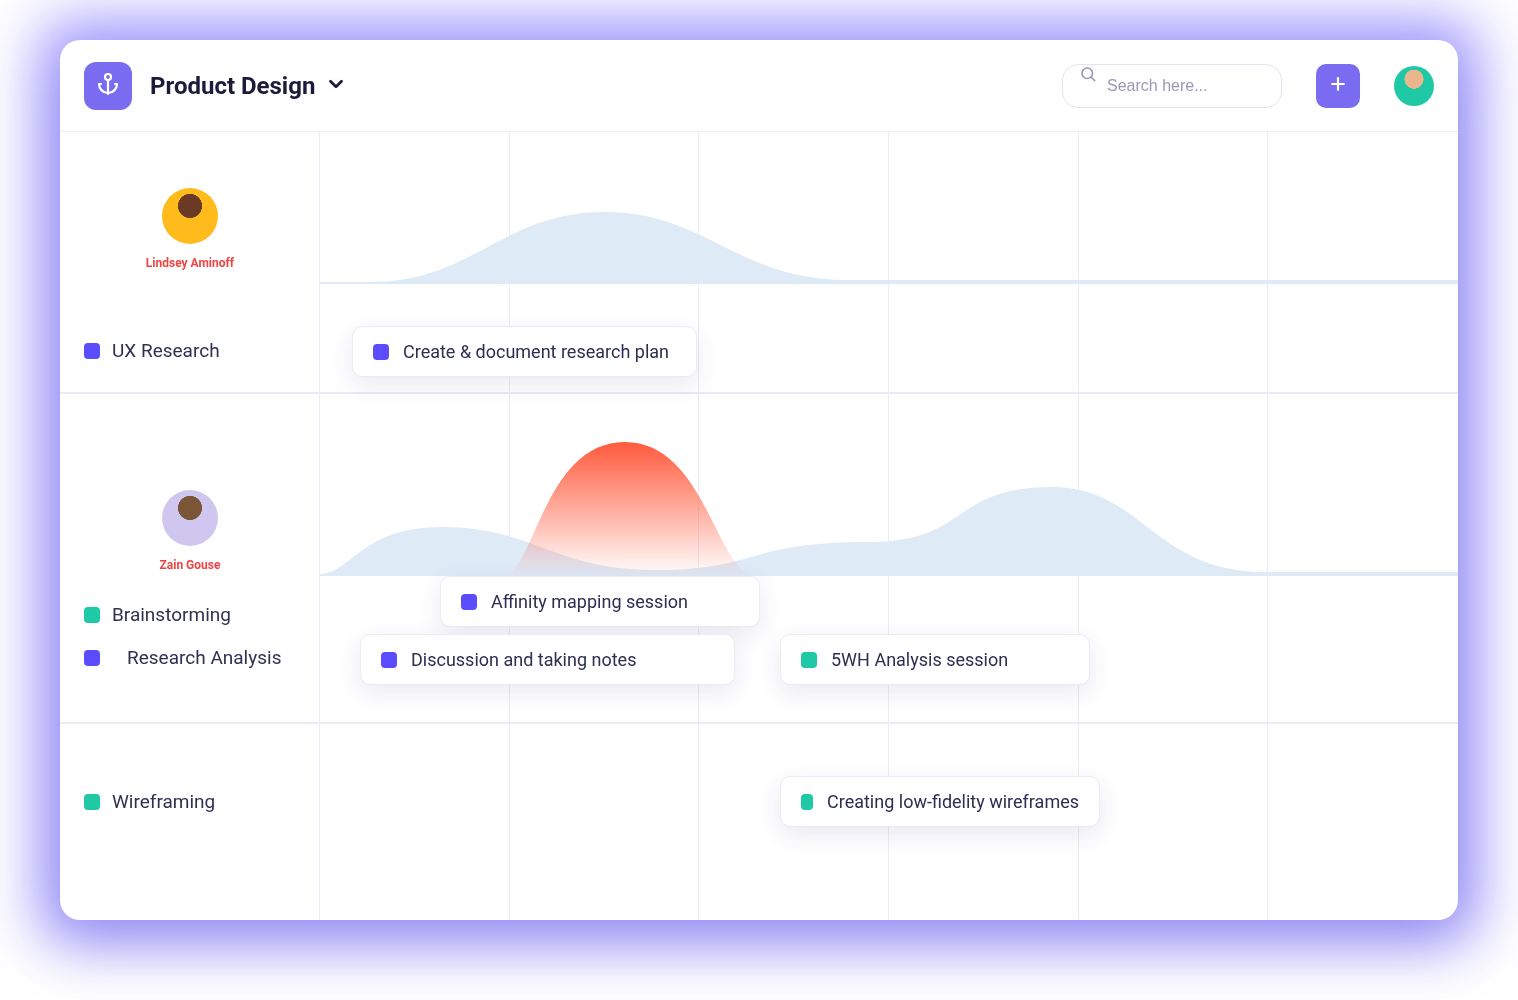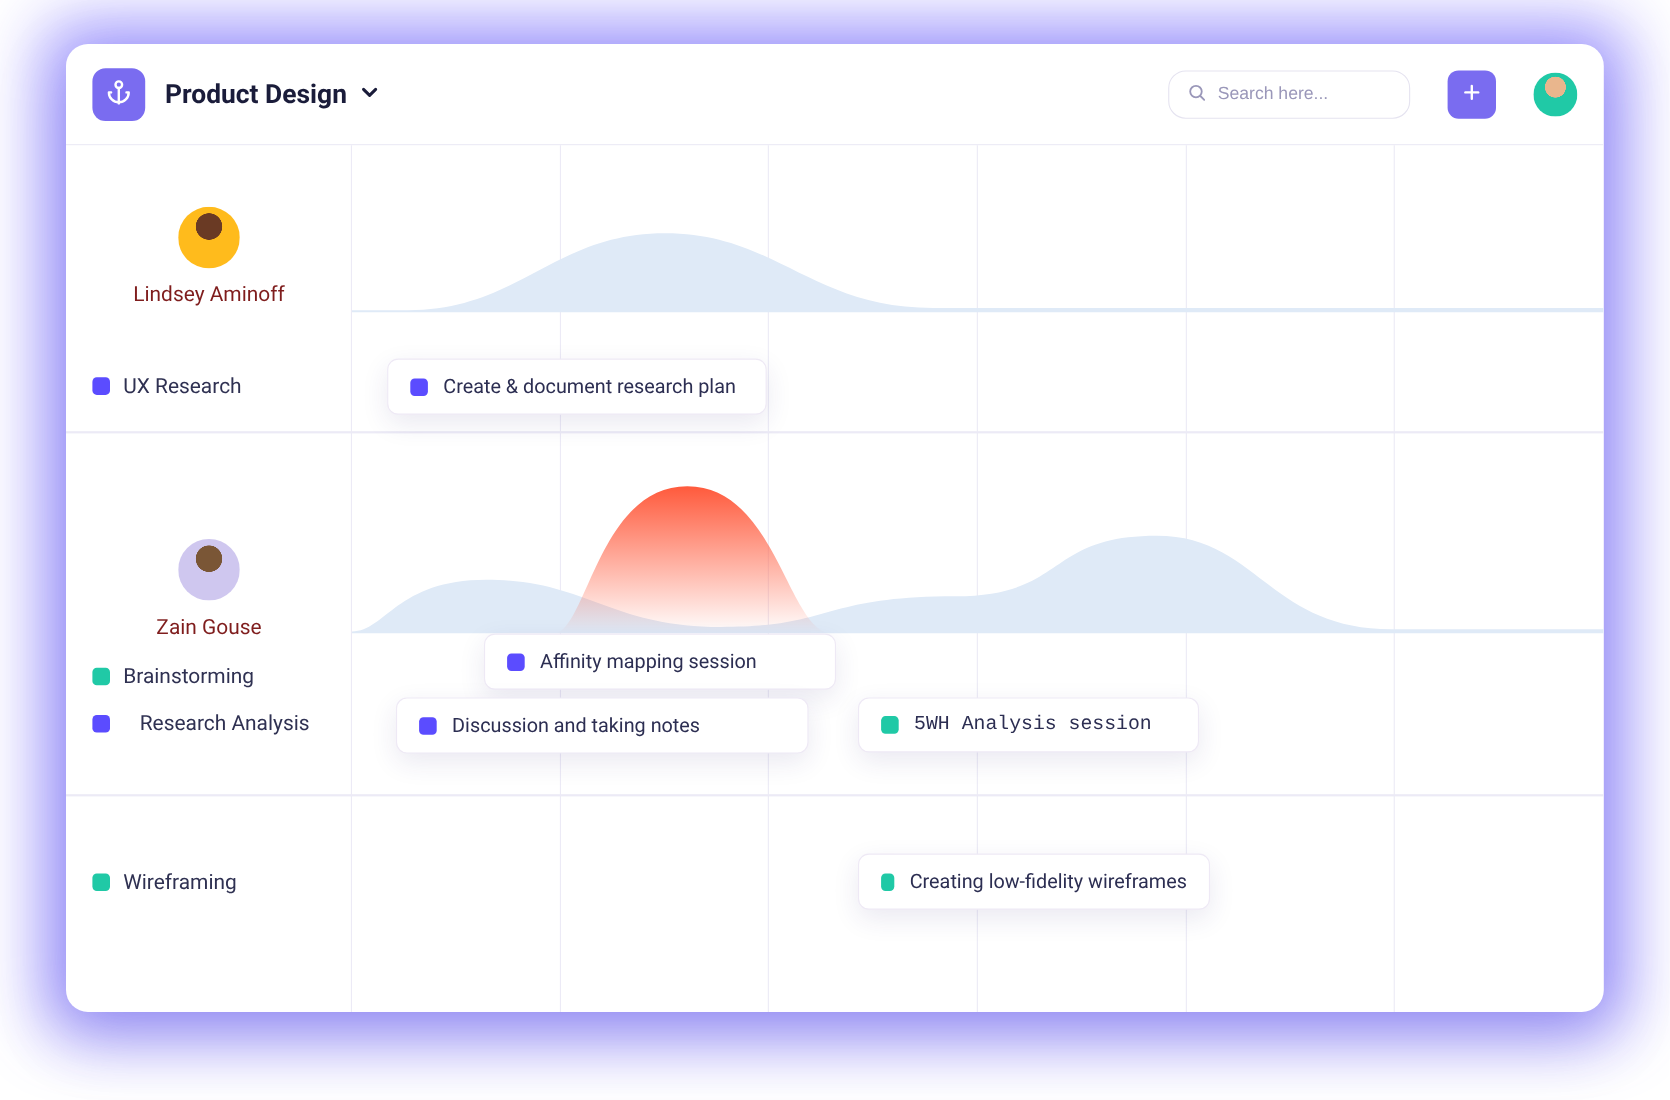--- a/index.html
+++ b/index.html
@@ -58,21 +58,21 @@
     .chev svg { width: 22px; height: 22px; }
     .header-spacer { flex: 1; }
     .avatars { display: flex; }
     .avatar {
       width: 36px; height: 36px; border-radius: 50%;
       border: 2px solid #fff; margin-left: -10px;
       background-size: cover; background-position: center;
     }
     .avatars .avatar:first-child { margin-left: 0; }
     .search {
-      display: flex; align-items: center; gap: 10px;
+      display: flex; gap: 10px;
       height: 44px; padding: 0 16px;
       border: 1.5px solid #e5e3f0; border-radius: 16px;
       width: 220px; color: #9a97b9;
       margin-left: 16px;
     }
     .search input {
       border: none; outline: none; font-size: 16px;
       color: #4a4c6a; width: 100%; background: transparent;
     }
     .search input::placeholder { color: #9a97b9; }
@@ -108,21 +108,21 @@
     }
     
     .person-block {
       position: absolute; left: 0; width: 260px;
       text-align: center;
     }
     .person-avatar {
       width: 56px; height: 56px; border-radius: 50%;
       margin: 0 auto 12px;
     }
-    .person-name { font-weight: 400; font-size: 19px; color: #7f1d1d; }
+    .person-name { font-weight: 700; font-size: 12px; color: #ef4444; }
     .cat-row {
       position: absolute;
       left: 0; width: 260px;
       display:flex; align-items:center; gap: 12px;
       padding: 0 24px;
       font-size: 19px; color: #2f3152;
     }
     .swatch { width: 16px; height: 16px; border-radius: 4px; }
     .sw-purple { background: #5b4cff; }
     .sw-teal   { background: #20c9a6; }
@@ -271,21 +271,21 @@
     </div>
 
     <div class="task" style="left:380px; top:444px; width:320px;">
       <div class="swatch sw-purple"></div>
       <span>Affinity mapping session</span>
     </div>
     <div class="task" style="left:300px; top:502px; width:375px;">
       <div class="swatch sw-purple"></div>
       <span>Discussion and taking notes</span>
     </div>
-    <div class="task" style="left:720px; top:502px; width:310px;font-family:Liberation Mono, monospace;">
+    <div class="task" style="left:720px; top:502px; width:310px;">
       <div class="swatch sw-teal"></div>
       <span>5WH Analysis session</span>
     </div>
 
     <div class="cat-row" style="top:658px;">
       <div class="swatch sw-teal"></div>
       <span>Wireframing</span>
     </div>
     <div class="task" style="left:720px; top:644px; width:320px;">
       <div class="swatch sw-teal"></div>

